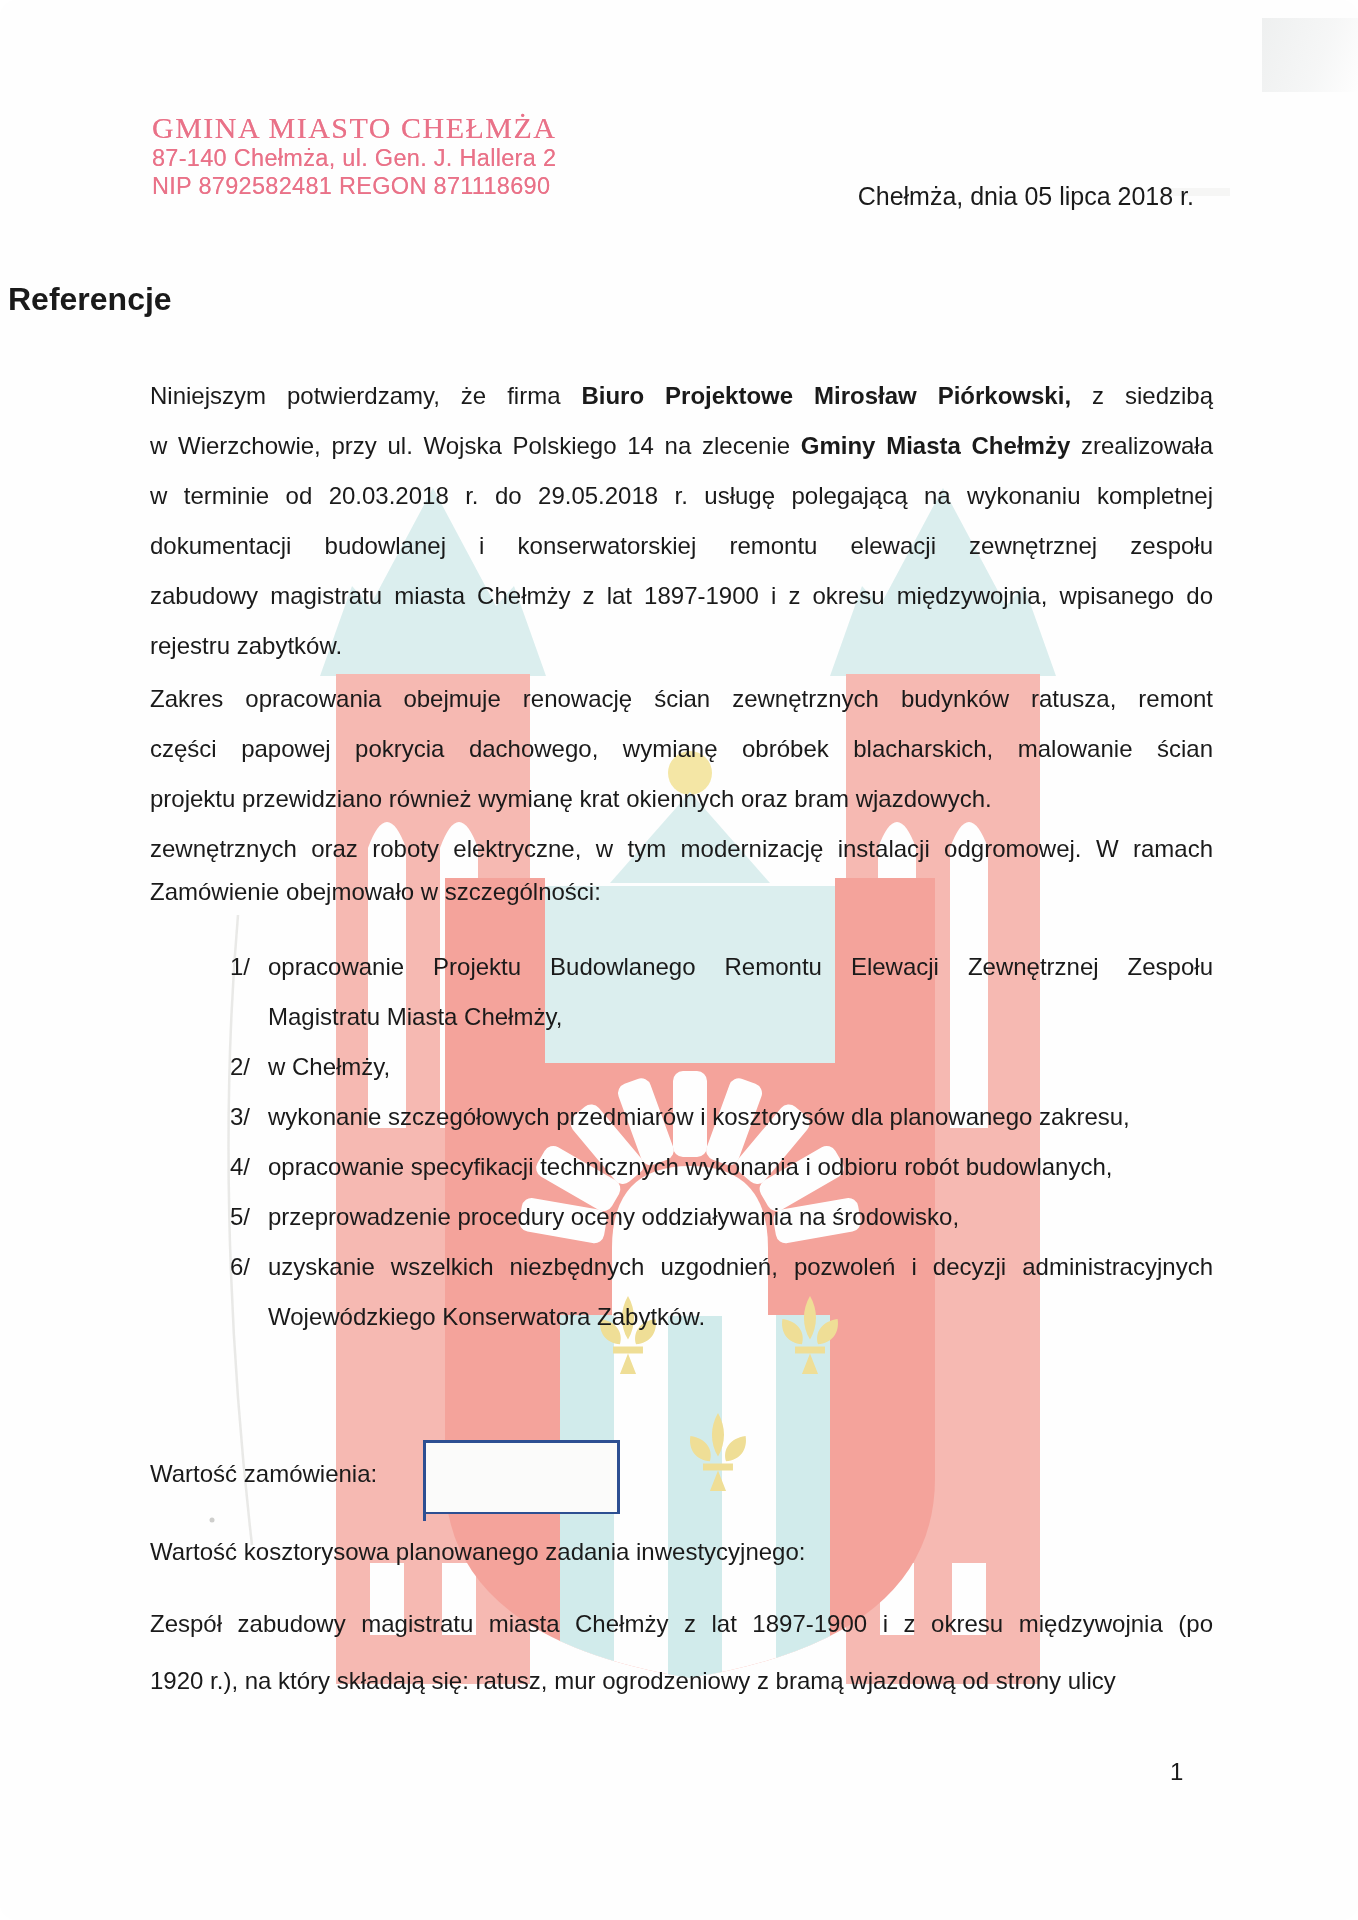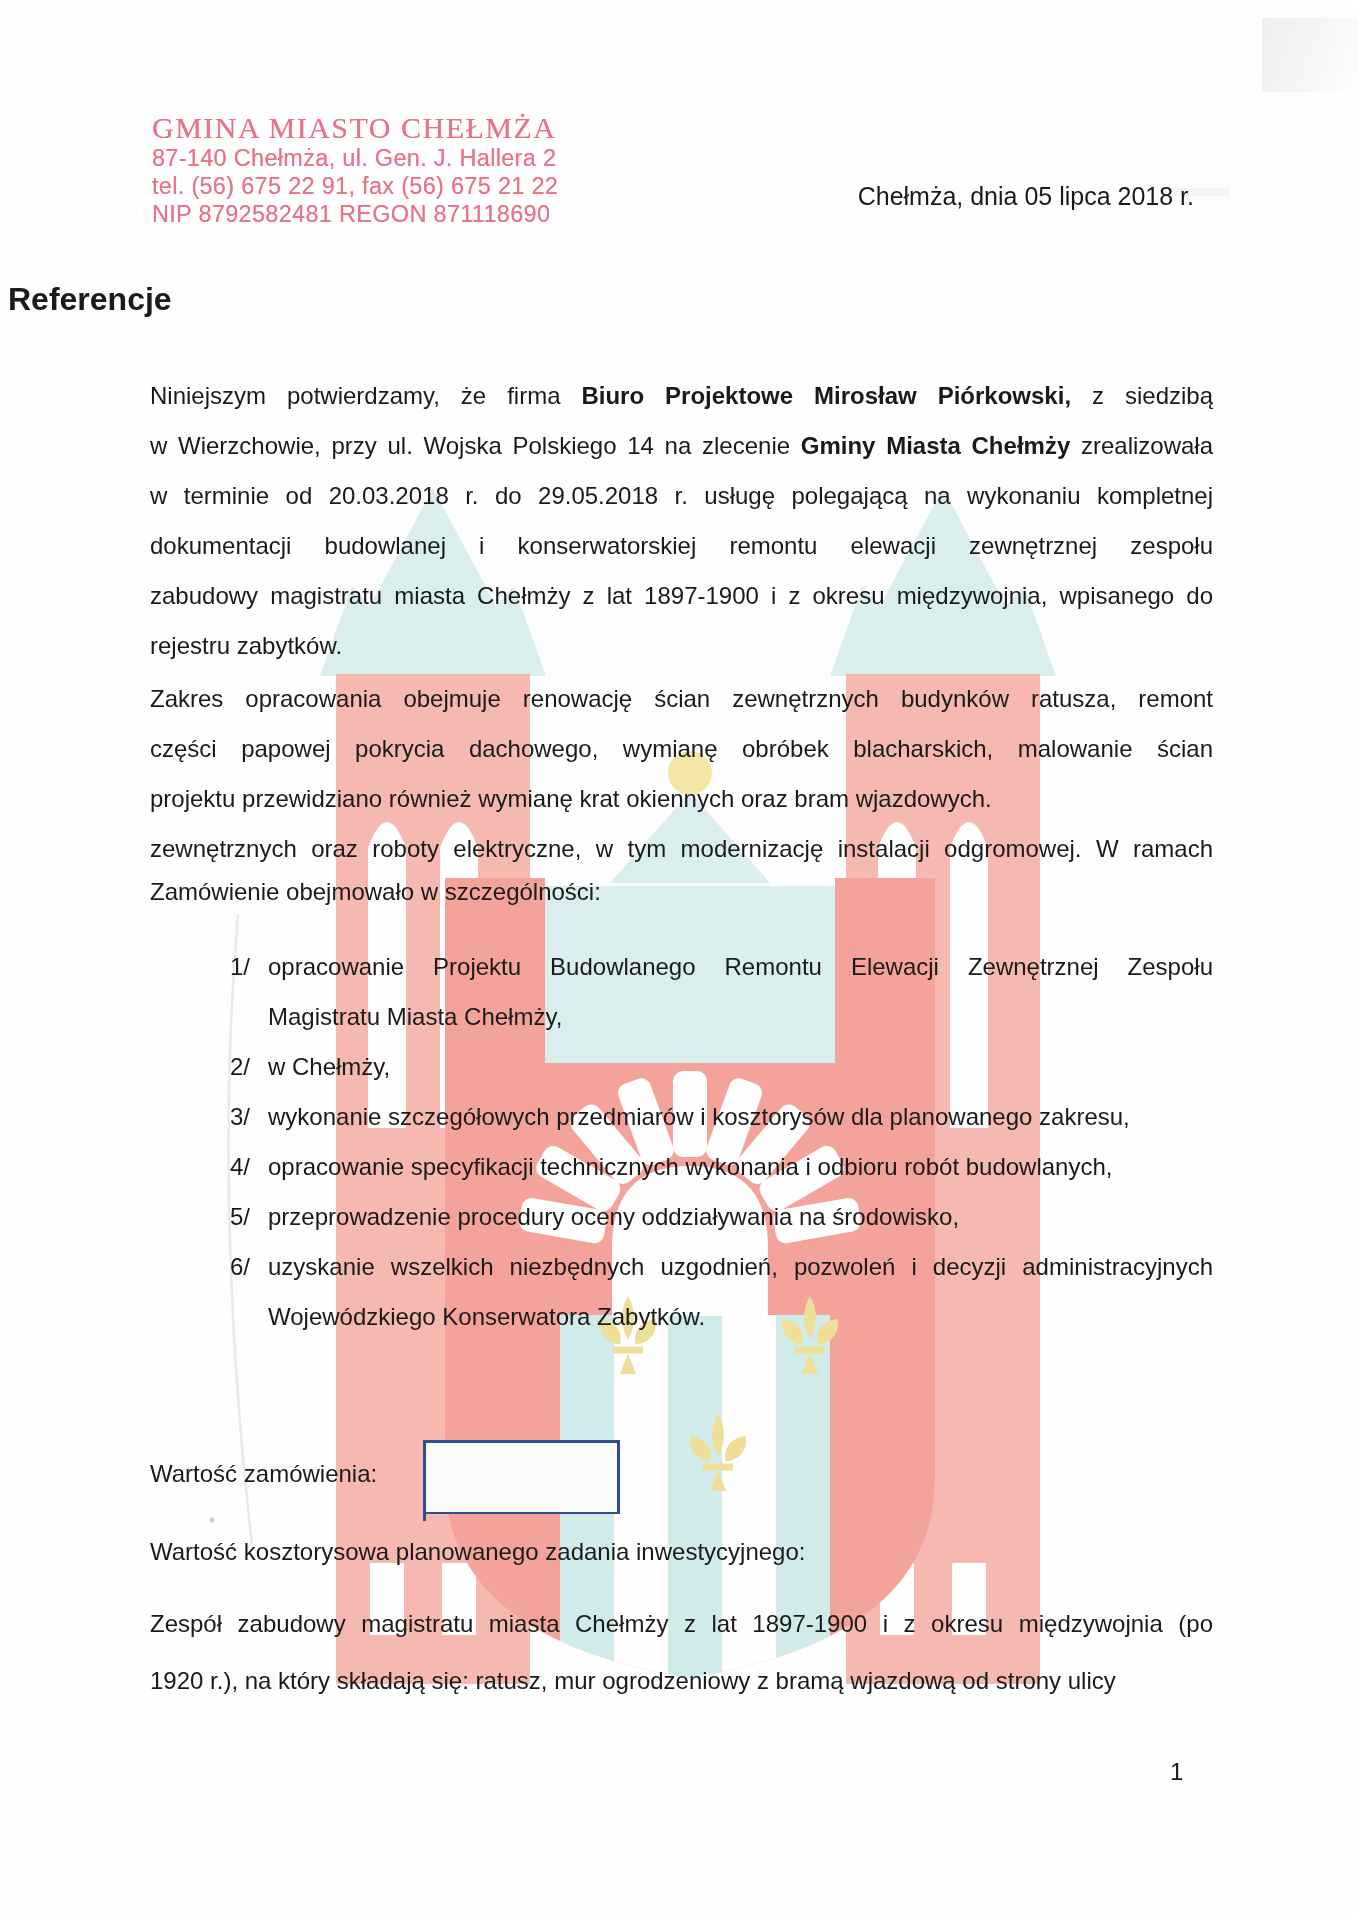--- a/index.html
+++ b/index.html
@@ -105,21 +105,20 @@
   <svg class="artifact-svg" width="1358" height="1920">
     <path d="M238,915 C222,1100 226,1320 252,1545" stroke="#e4e4e1" stroke-width="2.5" fill="none" opacity=".8"></path>
     <circle cx="212" cy="1520" r="2.5" fill="#b9b9b6" opacity=".7"></circle>
     <rect x="1160" y="188" width="70" height="8" fill="#ededeb" opacity=".5"></rect>
   </svg>
   <div class="corner-shade"></div>
 
   <div class="stamp">
     <div class="stamp-l1">GMINA MIASTO CHEŁMŻA</div>
     <div class="stamp-l">87-140 Chełmża, ul. Gen. J. Hallera 2</div>
-    <div class="stamp-l">tel. (56) 675 22 91, fax (56) 675 21 22</div>
     <div class="stamp-l">NIP 8792582481 REGON 871118690</div>
   </div>
 
   <div class="date-line">Chełmża, dnia 05 lipca 2018 r.</div>
 
   <div class="doc-title">Referencje</div>
 
   <div class="para" style="top:371px">
       <div class="tline"><span>Niniejszym potwierdzamy, że firma </span><span class="b">Biuro Projektowe Mirosław Piórkowski,</span><span> z siedzibą</span></div>
       <div class="tline"><span>w Wierzchowie, przy ul. Wojska Polskiego 14 na zlecenie </span><span class="b">Gminy Miasta Chełmży</span><span> zrealizowała</span></div>

